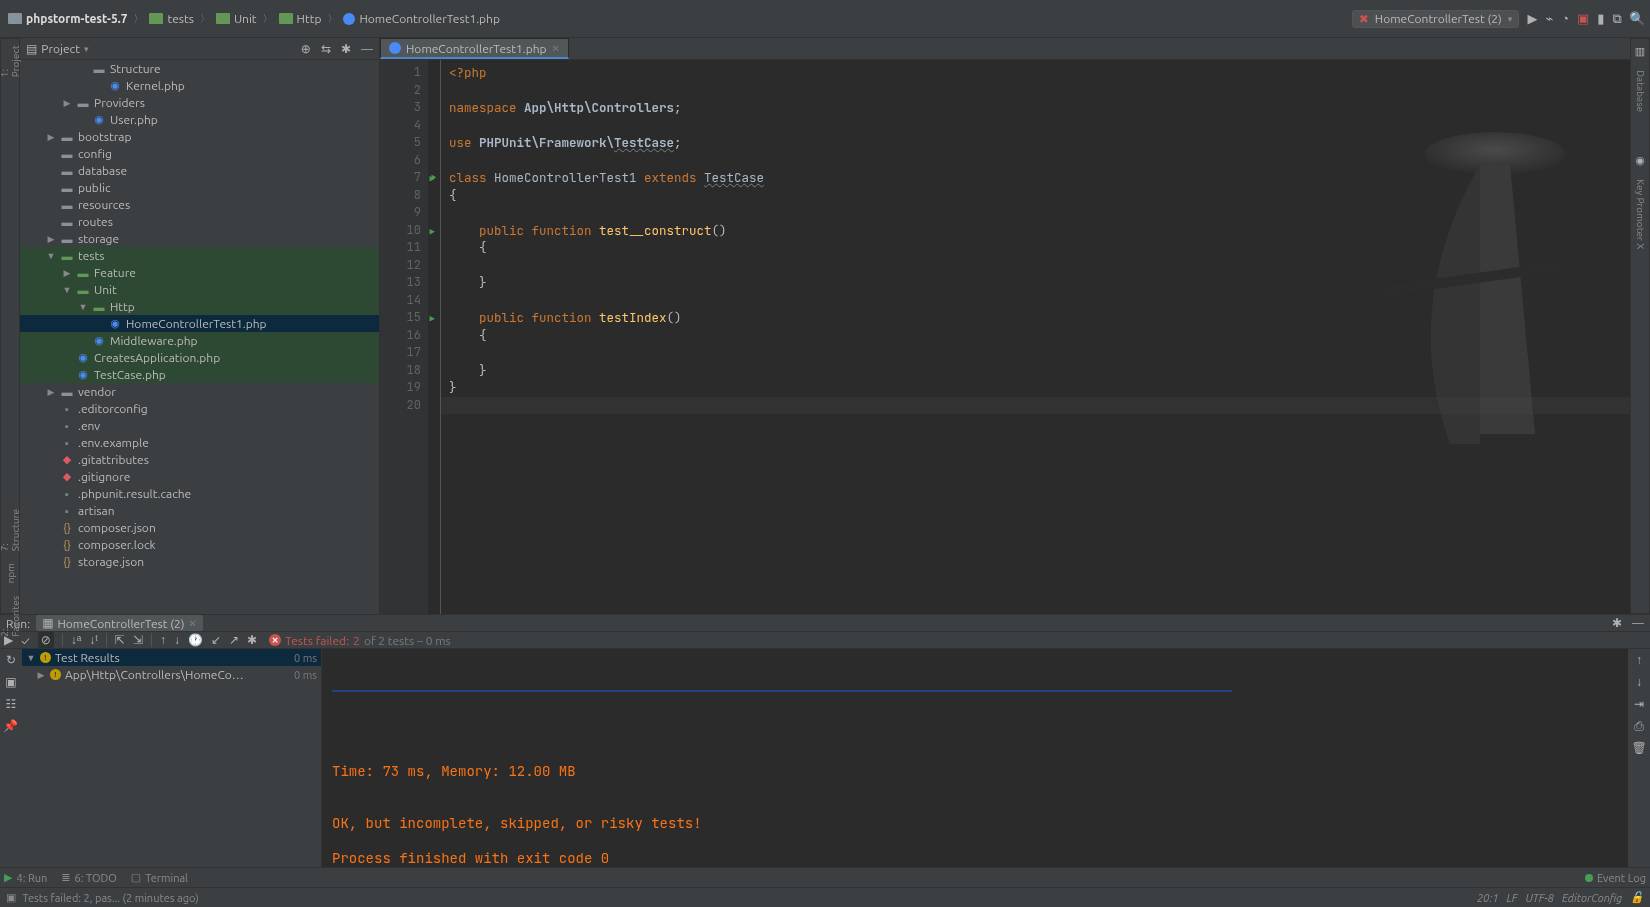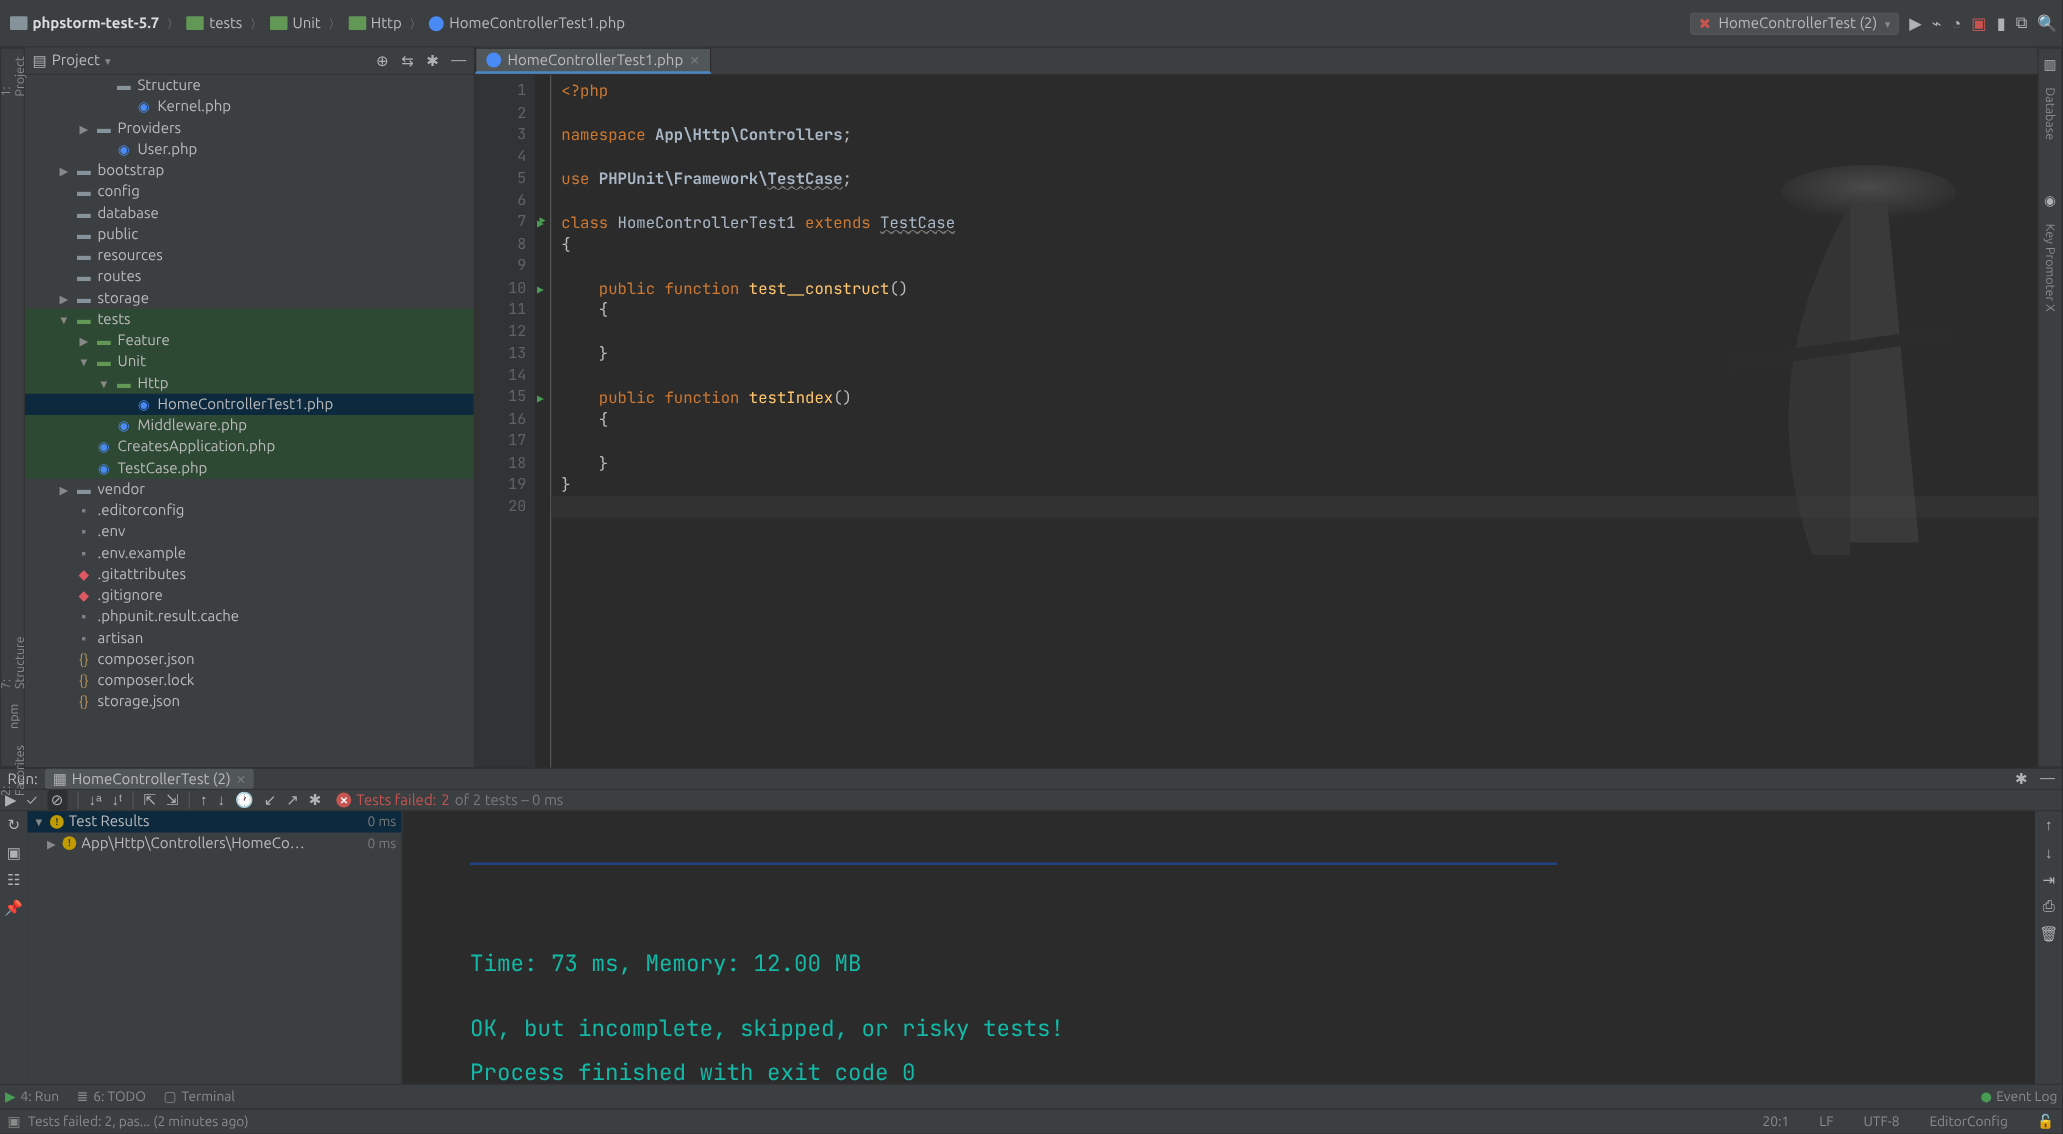--- a/index.html
+++ b/index.html
@@ -177,44 +177,43 @@
 .run-body { flex:1; display:flex; }
 .run-left-toolbar { width:22px; background:#3c3f41; display:flex; flex-direction:column; align-items:center; gap:8px; padding-top:4px; }
 .test-tree {
   width:300px; background:#3c3f41; border-right:1px solid #323232;
 }
 .test-row { height:17px; display:flex; align-items:center; padding:0 4px; gap:4px; }
 .test-row.selected { background:#0d293e; }
 .test-row .time { margin-left:auto; color:#7a7a7a; font-size:11px; }
 .risky-icon { width:11px; height:11px; border-radius:50%; background:#c19c00; display:inline-flex; align-items:center; justify-content:center; color:#3c3f41; font-size:8px; font-weight:bold; }
 .console {
-  flex:1; font-family:"JetBrains Mono","Consolas",monospace; font-size:18px;
-  color:#14b8a6; padding: 6px 10px; line-height:17.5px; white-space:pre-wrap;
+  flex:1; font-family:"JetBrains Mono","Consolas",monospace; font-size:14px;
+  color:#f97316; padding: 6px 10px; line-height:17.5px; white-space:pre-wrap;
   overflow:auto;
-  margin-left:44px;
 }
 .console .topline { height:2px; background:linear-gradient(to right, #214283 70%, transparent 70%); margin-bottom:18px; }
 .run-right-toolbar { width:22px; background:#3c3f41; display:flex; flex-direction:column; align-items:center; gap:8px; padding-top:4px; }
 
 
 .tool-tabs {
   height:20px; background:#3c3f41; display:flex; align-items:center; padding:0 4px; gap:14px;
   border-top:1px solid #323232;
 }
 .tool-tab { display:flex; align-items:center; gap:4px; color:#8a8a8a; font-size:11px; cursor:pointer; }
 .tool-tabs .right { margin-left:auto; display:flex; align-items:center; gap:6px; }
 .event-log-dot { width:8px; height:8px; border-radius:50%; background:#499c54; }
 
 
 .status-bar {
   height:20px; background:#3c3f41; display:flex; align-items:center; padding:0 6px;
   border-top:1px solid #323232; color:#8a8a8a; font-size:11px;
 }
 .status-bar .sb-icon { margin-right:6px; }
-.status-bar .right { margin-left:auto; display:flex; align-items:center; gap:24px; }
+.status-bar .right { margin-left:auto; display:flex; align-items:center; gap:8px;font-style:italic; }
 
 .red-text { color:#c75450; }
 .gray-text { color:#7a7a7a; }
 .chevron-down { font-size:9px; color:#888; }
 </style>
 </head>
 <body>
 
 <div class="nav-bar">
   <div class="breadcrumb">

